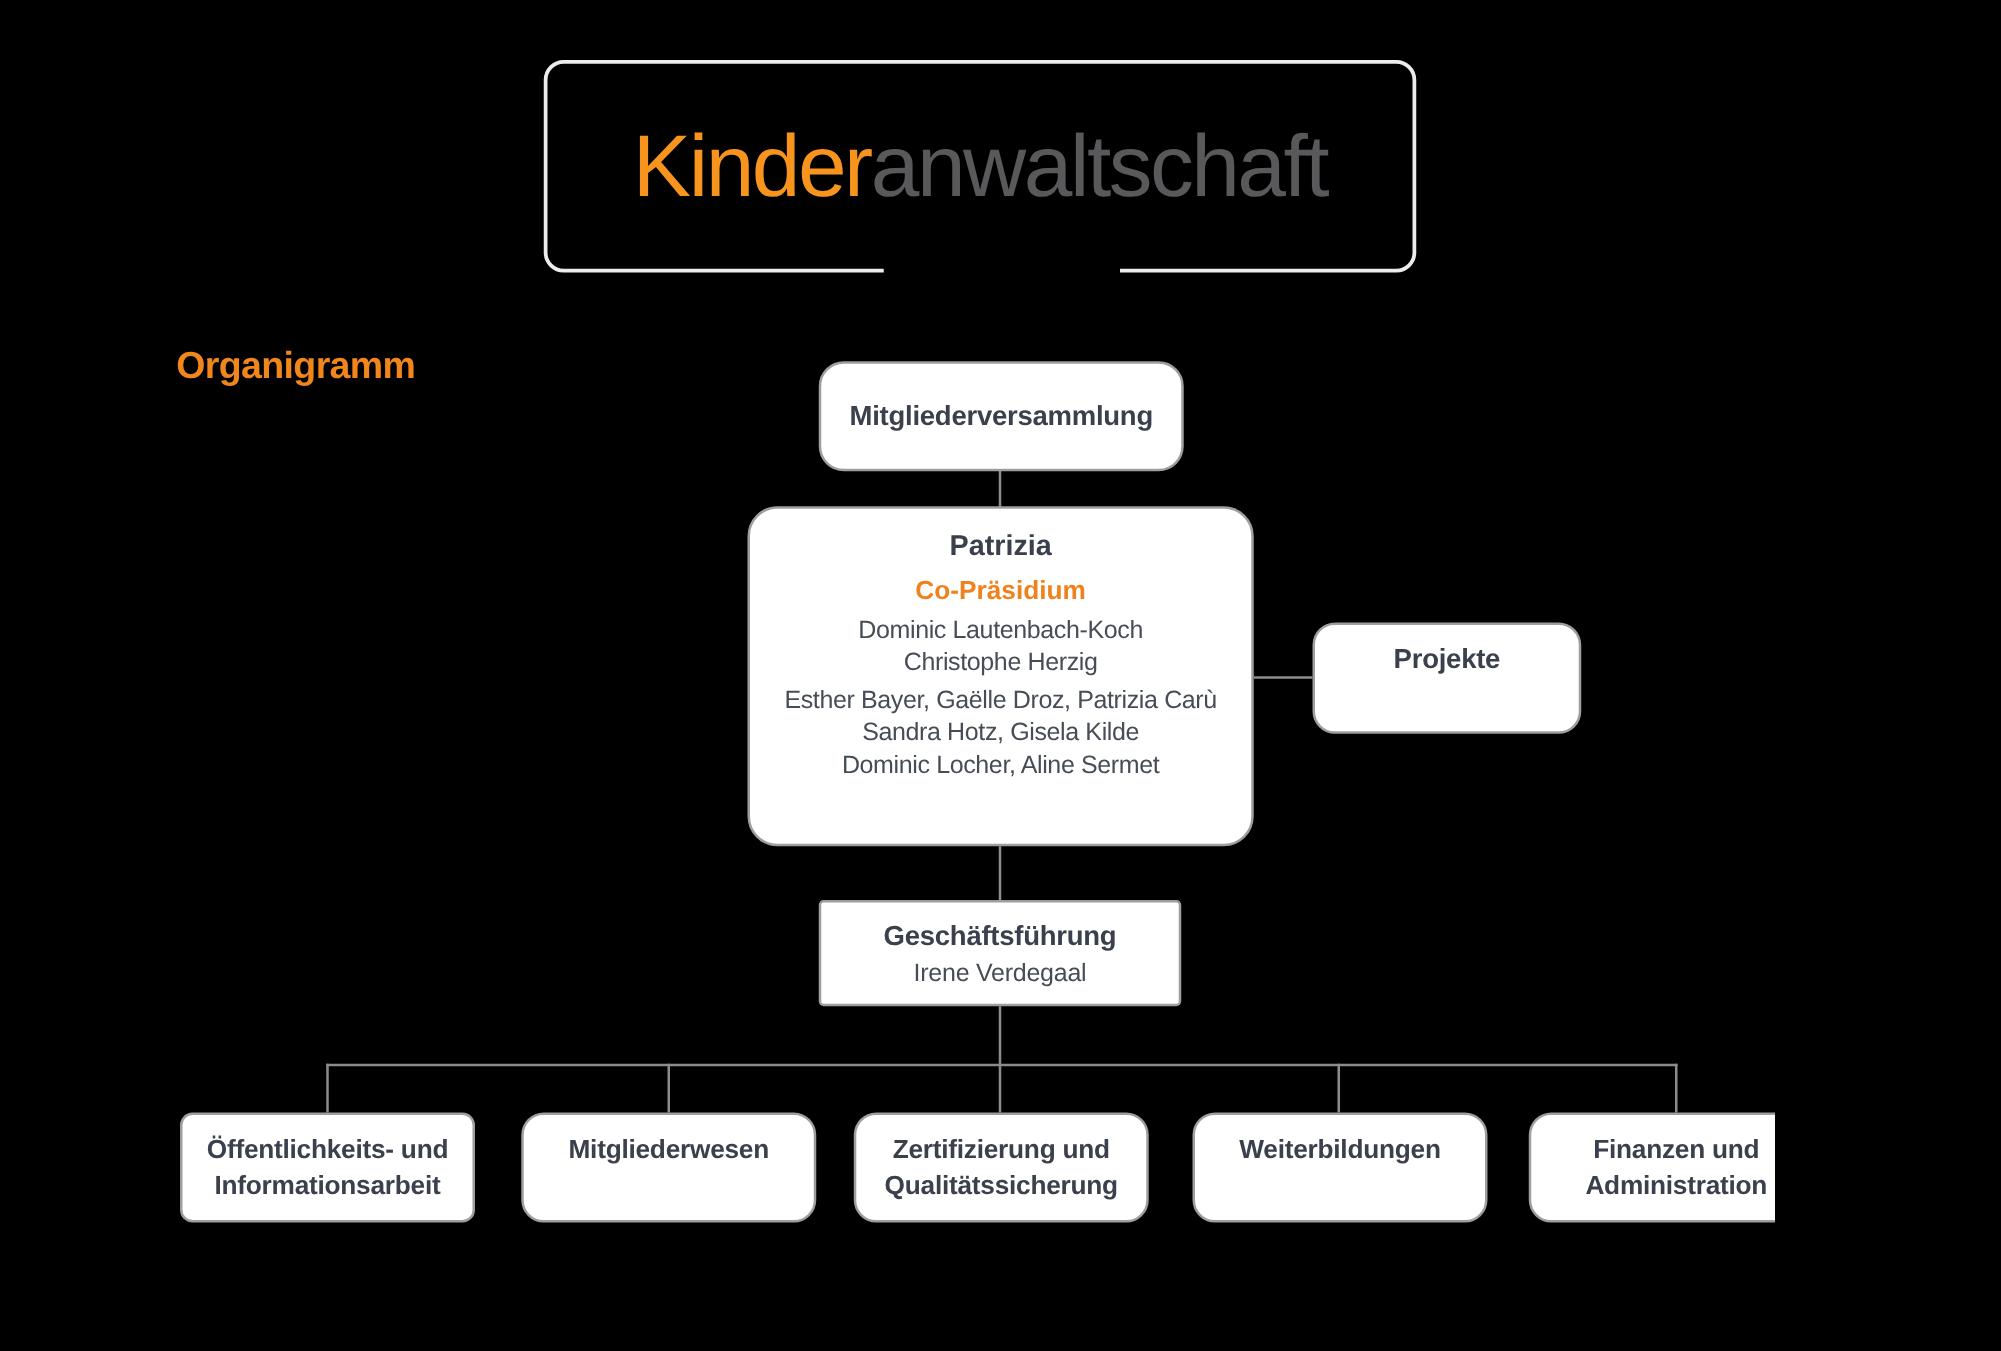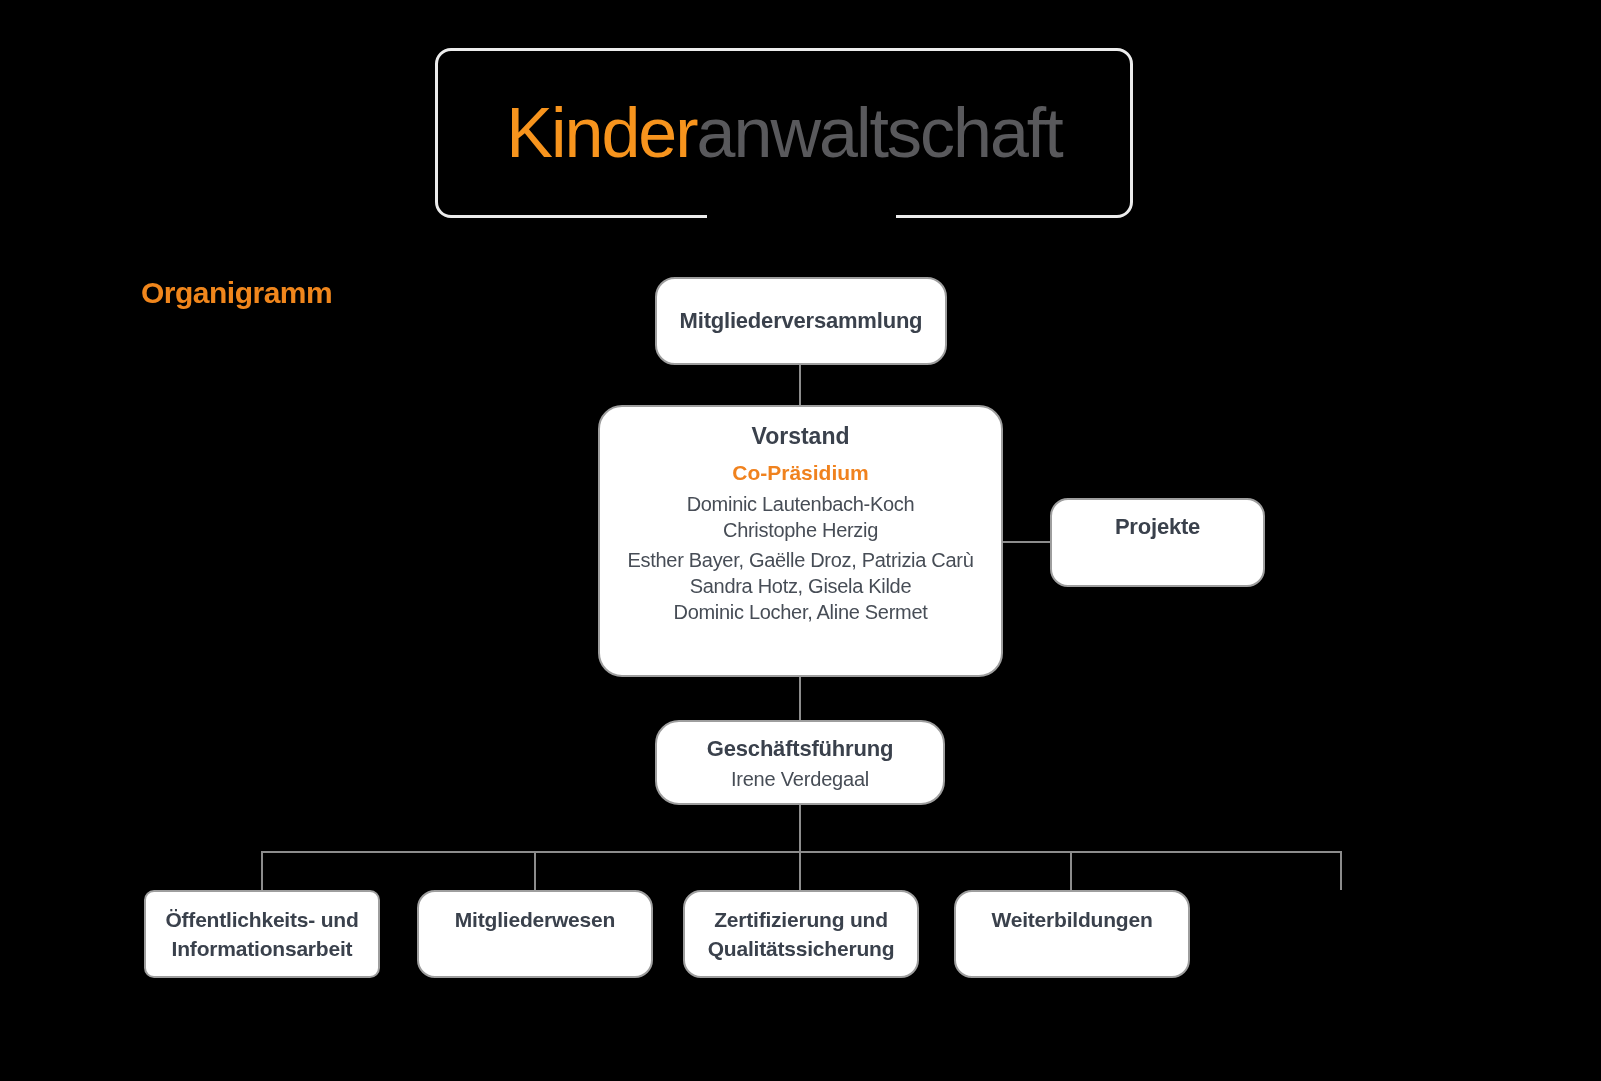--- a/index.html
+++ b/index.html
@@ -25,27 +25,27 @@
   .page-title {
     position:absolute; left:141px; top:276px;
     font-size:30px; font-weight:bold; color:#F0861C; letter-spacing:-0.5px;
   }
 
   
   .box {
     position:absolute; background:#ffffff; border:2px solid #9e9e9e;
     box-sizing:border-box; text-align:center; color:#3A414C;
   }
-  .center-v { display:flex; align-items:center; justify-content:center; }
+  .center-v { display:flex; align-items:center; justify-content:center;margin-top:12px; }
   .heading { font-size:22px; font-weight:bold; line-height:30px; letter-spacing:-0.2px; }
   .plain   { font-size:20px; font-weight:normal; color:#474D56; letter-spacing:-0.2px; }
 
   .mitgliederversammlung { left:655px; top:277px; width:292px; height:88px; border-radius:20px; }
   .projekte   { left:1050px; top:498px; width:215px; height:89px; border-radius:18px; padding-top:12px; }
-  .geschaeft  { left:655px;  top:720px; width:290px; height:85px; border-radius:24px; padding-top:12px; }
+  .geschaeft  { left:655px;  top:720px; width:290px; height:85px; border-radius:4px; padding-top:12px; }
   .geschaeft .plain { line-height:30px; }
 
   .vorstand { left:598px; top:405px; width:405px; height:272px; border-radius:24px; padding-top:16px; }
   .v-title  { font-size:23px; font-weight:bold; line-height:27px; }
   .v-sub    { font-size:21px; font-weight:bold; color:#F0821E; line-height:26px; margin-top:10px; }
   .v-name   { font-size:20px; font-weight:normal; color:#474D56; line-height:26px; letter-spacing:-0.3px; }
   .mt5 { margin-top:5px; } .mt8 { margin-top:8px; } .mt4 { margin-top:4px; }
 
   .dept { top:890px; width:236px; height:88px; border-radius:18px; padding-top:13px; }
   .dept .heading { font-size:21px; line-height:29px; }
@@ -89,21 +89,21 @@
   <div class="line stub stub2"></div>
   <div class="line stub stub3"></div>
   <div class="line stub stub4"></div>
   <div class="line stub stub5"></div>
 
   <div class="box mitgliederversammlung center-v">
     <div class="heading">Mitgliederversammlung</div>
   </div>
 
   <div class="box vorstand">
-    <div class="v-title">Vorstand</div>
+    <div class="v-title">Patrizia</div>
     <div class="v-sub">Co-Präsidium</div>
     <div class="v-name mt5">Dominic Lautenbach-Koch</div>
     <div class="v-name">Christophe Herzig</div>
     <div class="v-name mt4">Esther Bayer, Gaëlle Droz, Patrizia Carù</div>
     <div class="v-name">Sandra Hotz, Gisela Kilde</div>
     <div class="v-name">Dominic Locher, Aline Sermet</div>
   </div>
 
   <div class="box projekte">
     <div class="heading">Projekte</div>
@@ -121,20 +121,24 @@
   <div class="box dept dept2">
     <div class="heading">Mitgliederwesen</div>
   </div>
   <div class="box dept dept3">
     <div class="heading">Zertifizierung und</div>
     <div class="heading">Qualitätssicherung</div>
   </div>
   <div class="box dept dept4">
     <div class="heading">Weiterbildungen</div>
   </div>
+  <div class="box dept dept5">
+    <div class="heading">Finanzen und</div>
+    <div class="heading">Administration</div>
+  </div>
 
   <svg class="seal" width="100" height="86" viewBox="0 0 100 86">
     <circle cx="50" cy="48" r="26.5" fill="none" stroke="#E30613" stroke-width="5.5"></circle>
     <path d="M 34 40 L 48 64" fill="none" stroke="#E30613" stroke-width="7" stroke-linecap="butt"></path>
     <path d="M 45.5 63 L 73 13.5" fill="none" stroke="#E30613" stroke-width="10" stroke-linecap="butt"></path>
     <circle cx="61" cy="62" r="4.5" fill="#E30613"></circle>
   </svg>
 
 </div>
 

